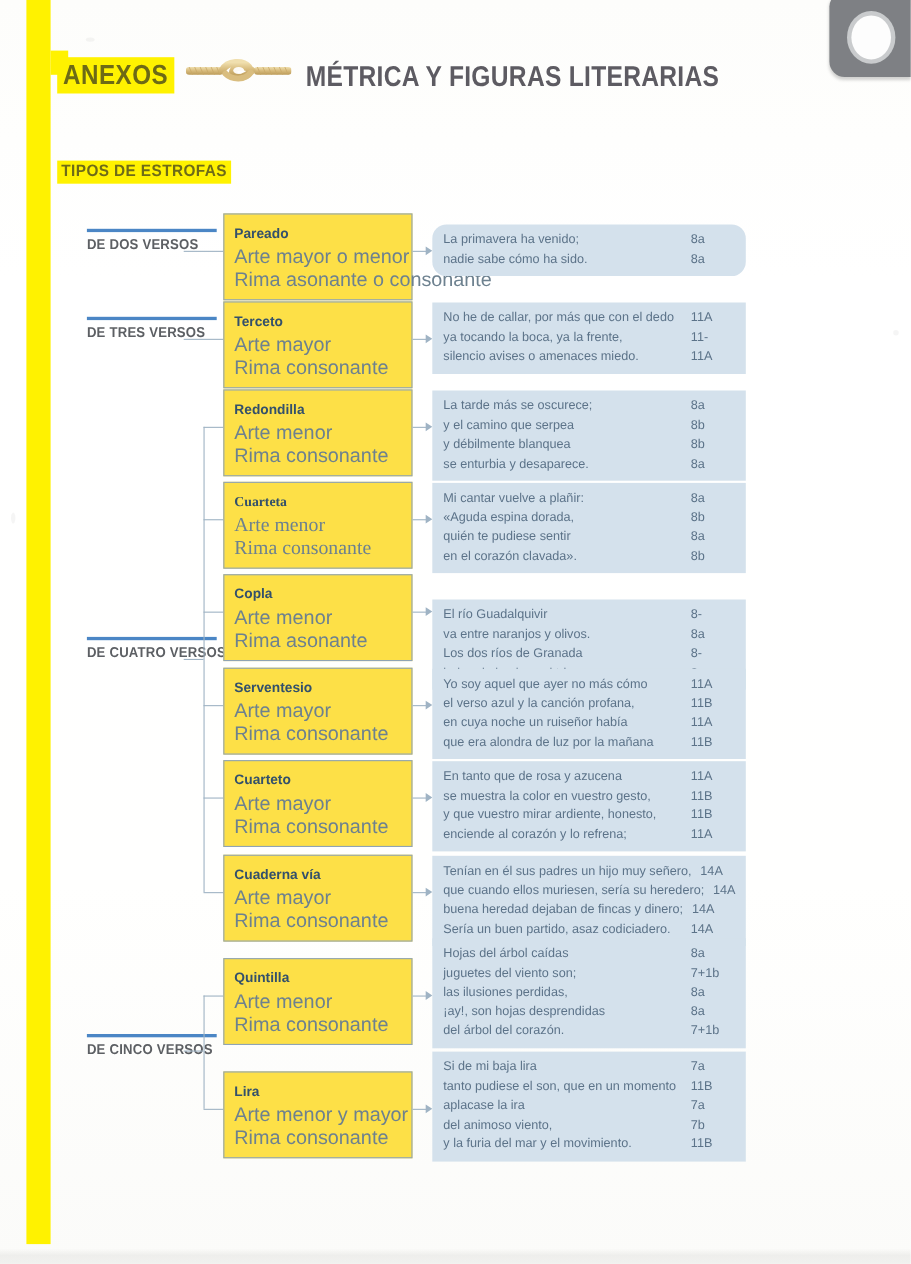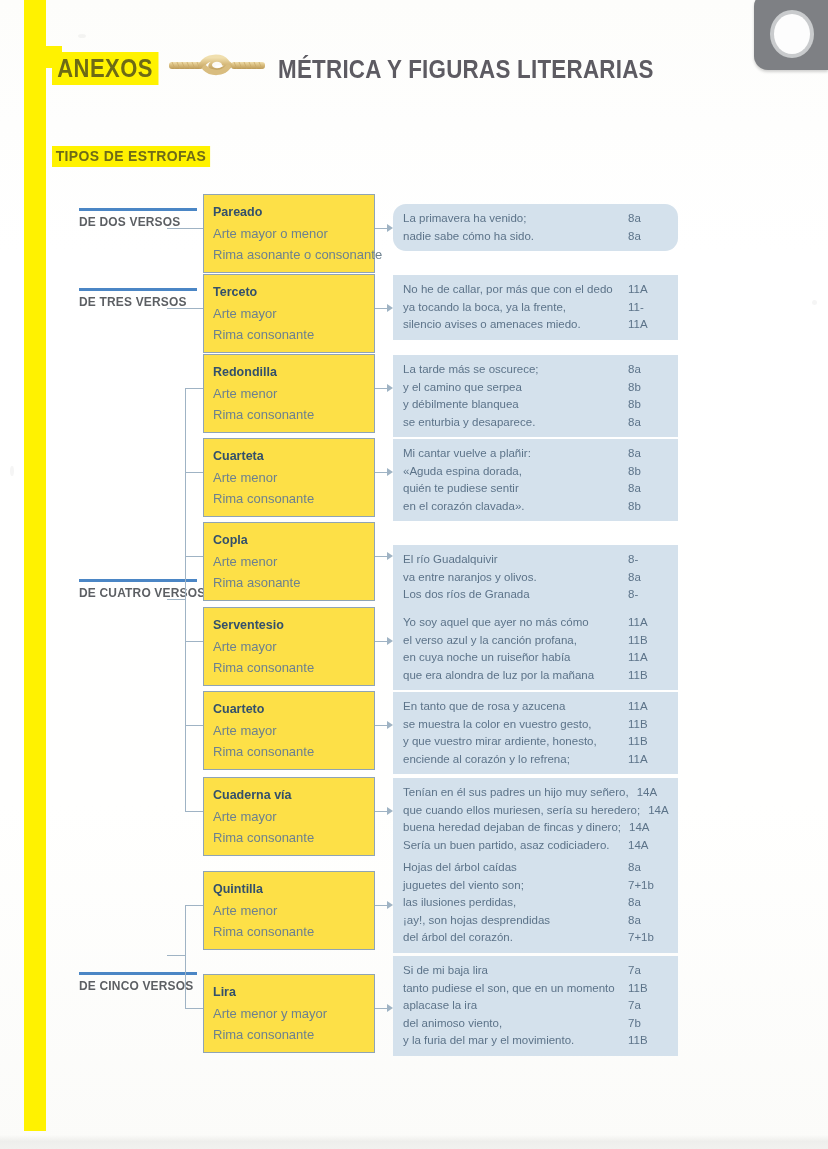--- a/index.html
+++ b/index.html
@@ -131,21 +131,21 @@
   }
   .box .b-title{
     color:#33506b;
     font-weight:bold;
     font-size:12.5px;
     line-height:21px;
     white-space:nowrap;
   }
   .box .b-line{
     color:#6d818f;
-    font-size:13px;
+    font-size:18px;
     line-height:21px;
     white-space:nowrap;
   }
   
   .ex{
     position:absolute;
     left:393px;width:285px;
     background:#d4e1ec;
     box-sizing:border-box;
     padding:6px 10px 6px 10px;
@@ -228,21 +228,21 @@
     <span class="cat-label">DE DOS VERSOS</span>
   </div>
   <div class="cat" style="left:46px;top:288px;">
     <div class="rule"></div>
     <span class="cat-label">DE TRES VERSOS</span>
   </div>
   <div class="cat" style="left:46px;top:579px;">
     <div class="rule"></div>
     <span class="cat-label">DE CUATRO VERSOS</span>
   </div>
-  <div class="cat" style="left:46px;top:972px;">
+  <div class="cat" style="left:46px;top:940px;">
     <div class="rule"></div>
     <span class="cat-label">DE CINCO VERSOS</span>
   </div>
 
   <div class="ln lh" style="left:167px;top:228px;width:36px;"></div>
 
   <div class="ln lh" style="left:167px;top:308px;width:36px;"></div>
 
   <div class="ln lh" style="left:167px;top:599px;width:18px;"></div>
   <div class="ln lv" style="left:185px;top:388px;height:423px;"></div>
@@ -266,21 +266,21 @@
   <div class="box" style="top:274px;">
     <div class="b-title">Terceto</div>
     <div class="b-line">Arte mayor</div>
     <div class="b-line">Rima consonante</div>
   </div>
   <div class="box" style="top:354px;">
     <div class="b-title">Redondilla</div>
     <div class="b-line">Arte menor</div>
     <div class="b-line">Rima consonante</div>
   </div>
-  <div class="box" style="top:438px;">
+  <div class="box" style="top:438px;font-family:Liberation Serif, serif;">
     <div class="b-title">Cuarteta</div>
     <div class="b-line">Arte menor</div>
     <div class="b-line">Rima consonante</div>
   </div>
   <div class="box" style="top:522px;">
     <div class="b-title">Copla</div>
     <div class="b-line">Arte menor</div>
     <div class="b-line">Rima asonante</div>
   </div>
   <div class="box" style="top:607px;">

